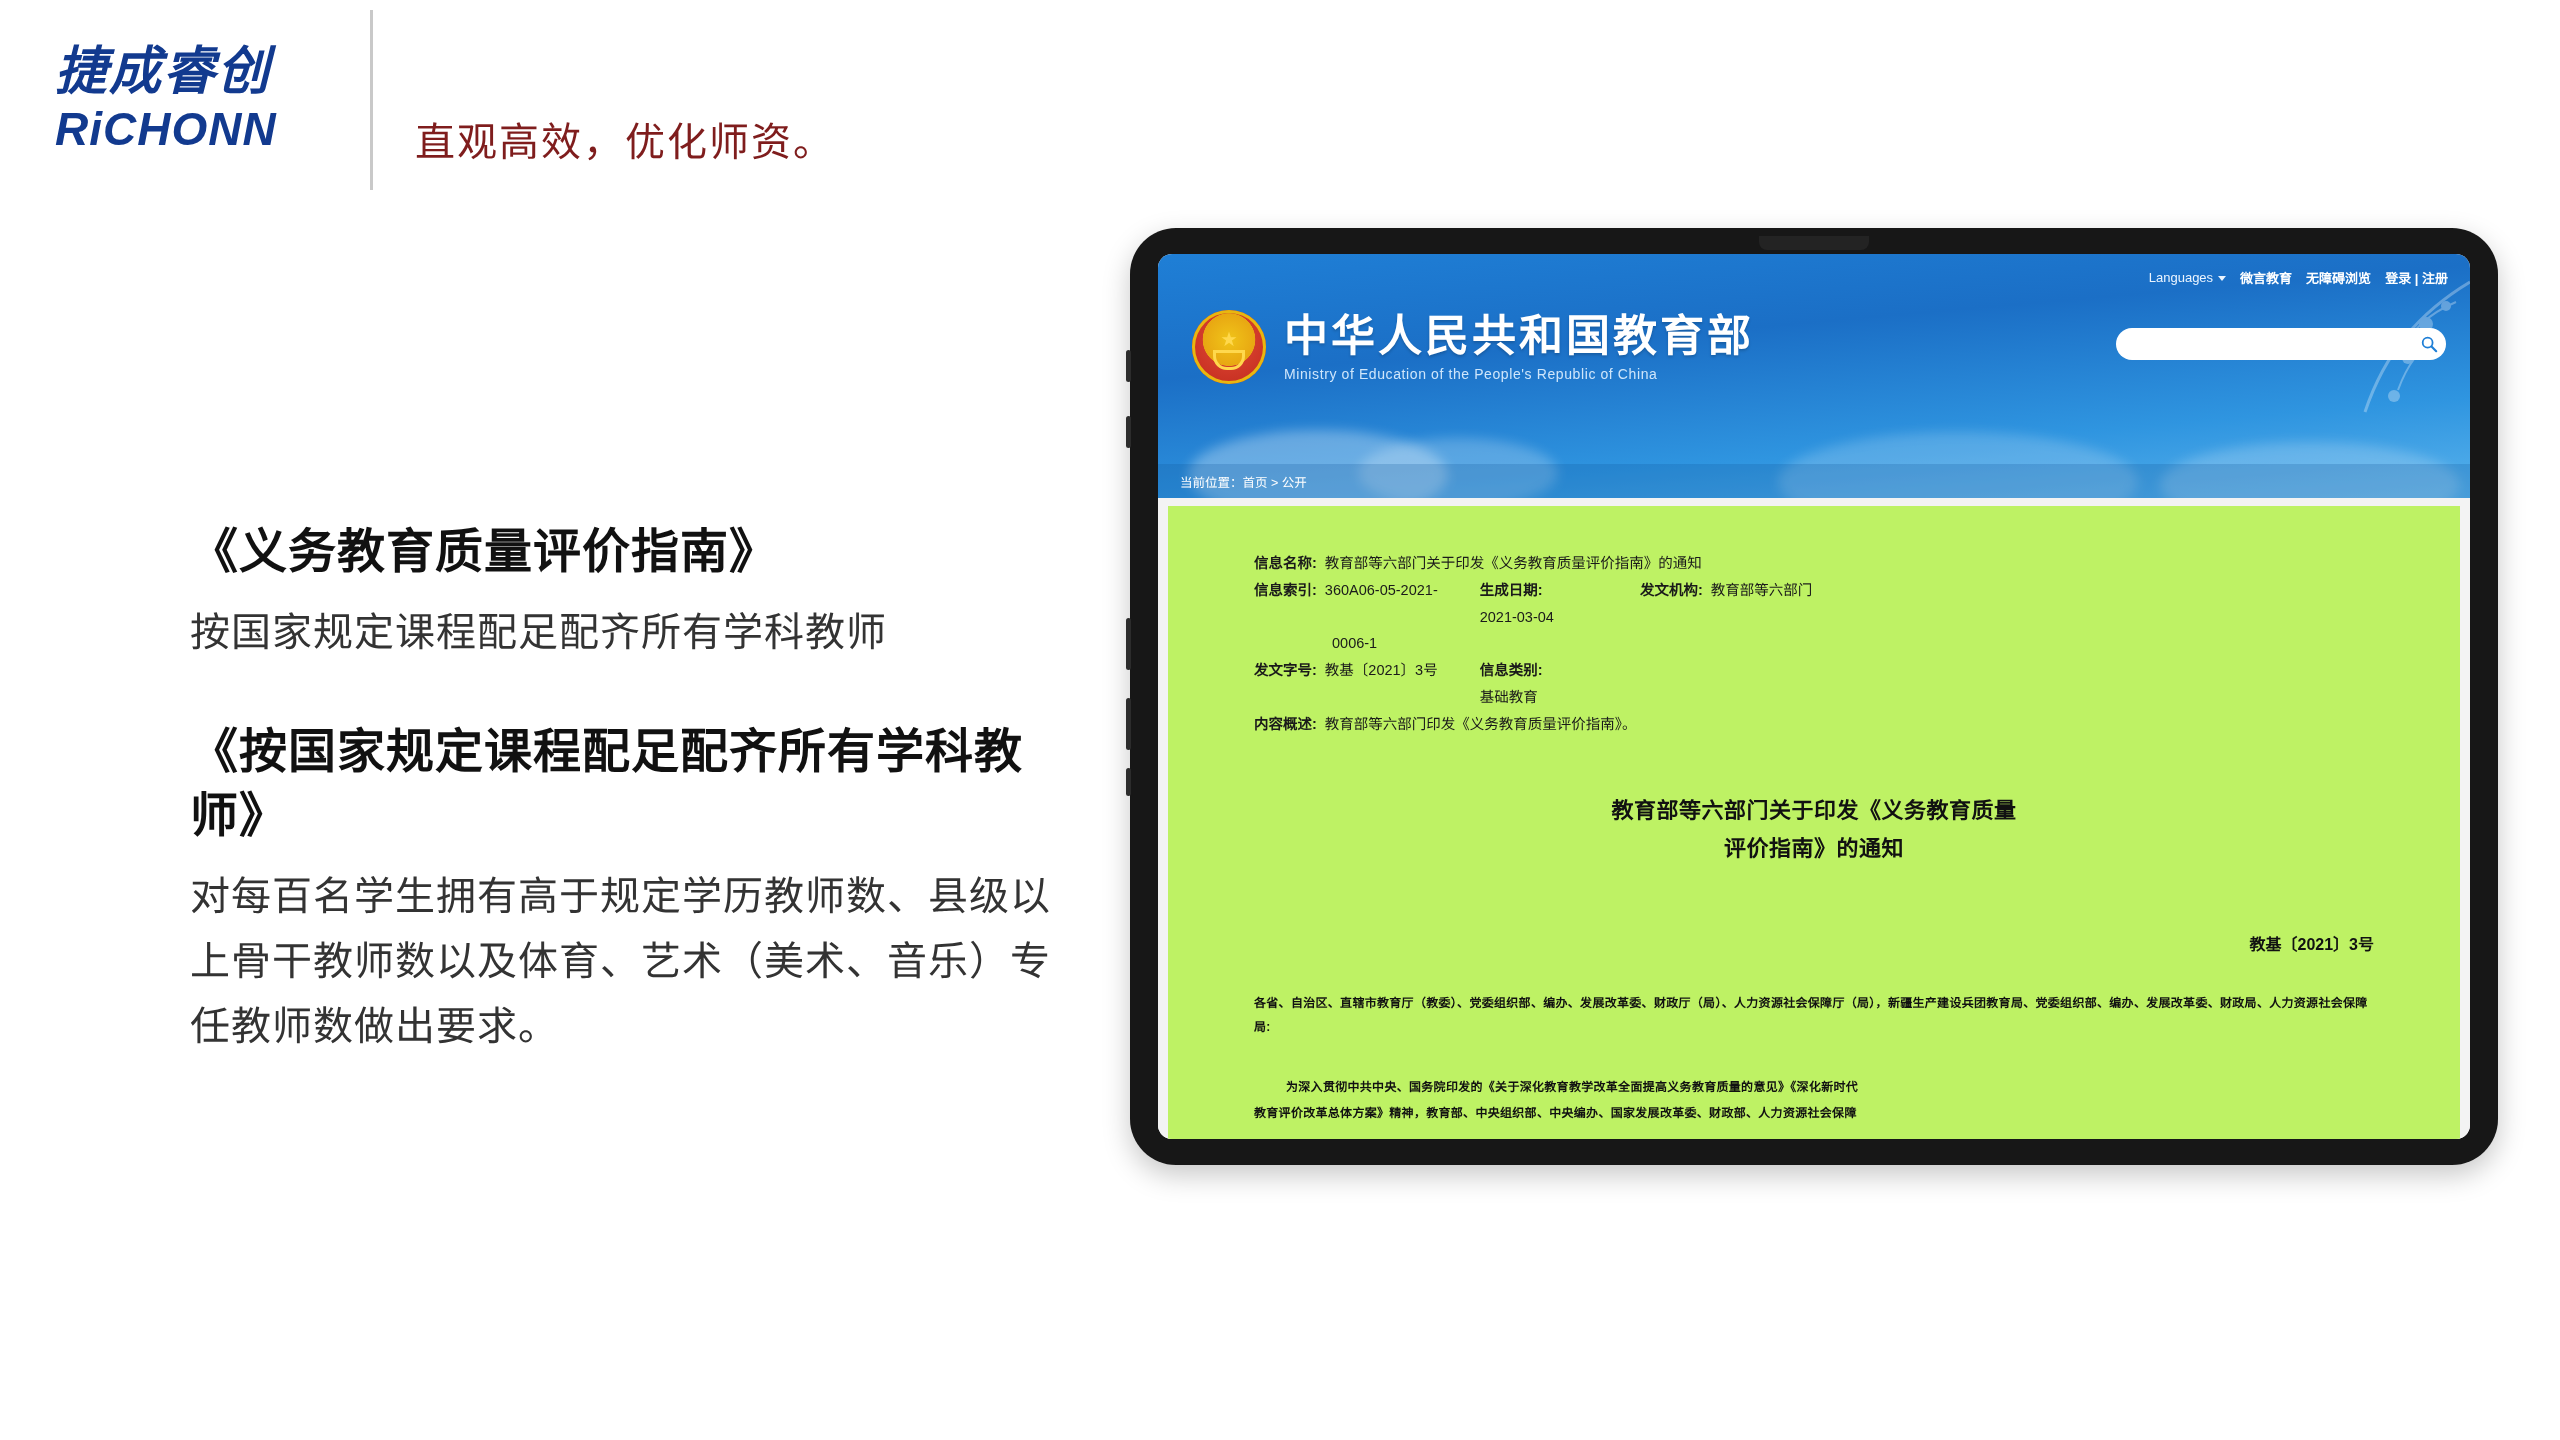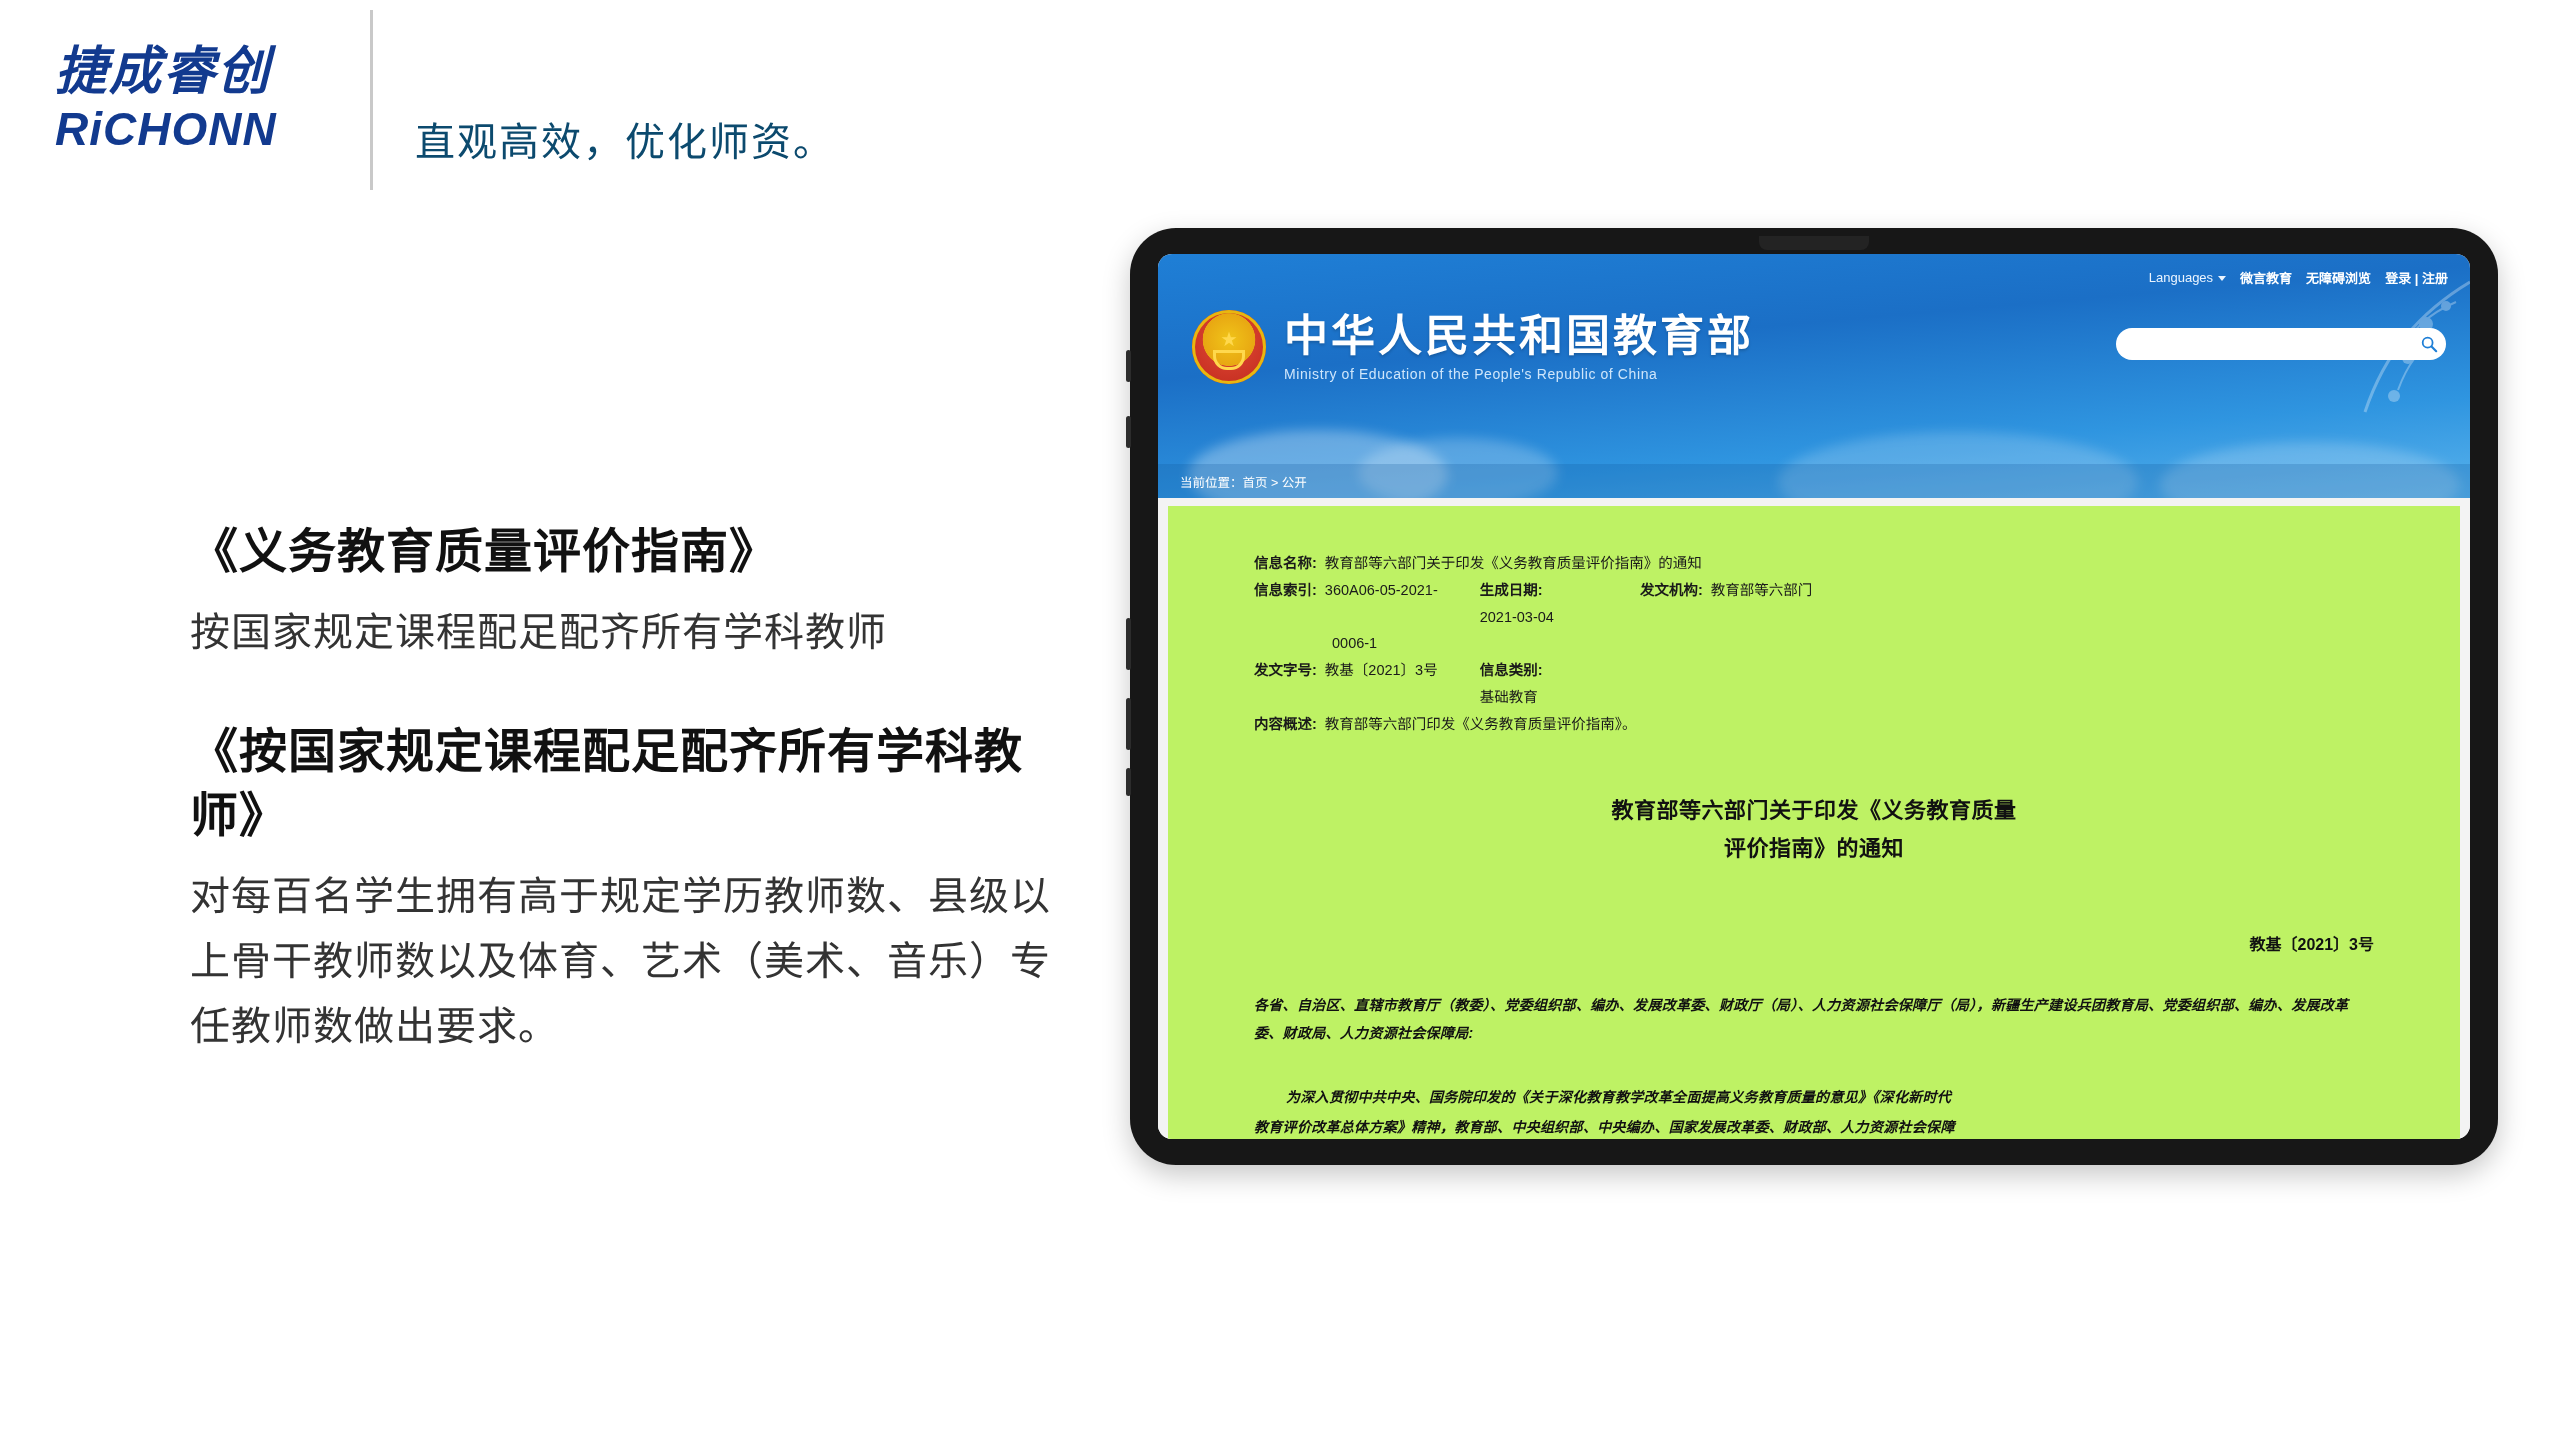--- a/index.html
+++ b/index.html
@@ -50,21 +50,21 @@
     width: 3px;
     height: 180px;
     background: #c9c9c9;
   }
   .brand-tagline {
     position: absolute;
     left: 415px;
     top: 110px;
     font-family: "Liberation Serif", serif;
     font-size: 40px;
-    color: #0c4a6e;
+    color: #7f1d1d;
     letter-spacing: 2px;
     white-space: nowrap;
   }
 
   
   .left-col {
     position: absolute;
     left: 190px;
     top: 520px;
     width: 900px;
@@ -318,27 +318,26 @@
     letter-spacing: .5px;
   }
   .doc-number {
     text-align: right;
     font-weight: bold;
     font-size: 16px;
     color: #111;
     margin-top: 62px;
   }
   .doc-para {
-    font-size: 14px;
+    font-size: 12px;
     color: #111;
     font-weight: bold;
     line-height: 2.0;
     margin-top: 36px;
     letter-spacing: .3px;
-    font-style: italic;
   }
   .doc-para.indent { text-indent: 32px; font-weight: bold; }
   .fade-cut { margin-top: 2px; }
 </style>
 </head>
 <body>
 
 <div class="brand">
   <div class="brand-cn">捷成睿创</div>
   <div class="brand-en">RiCHONN</div>

